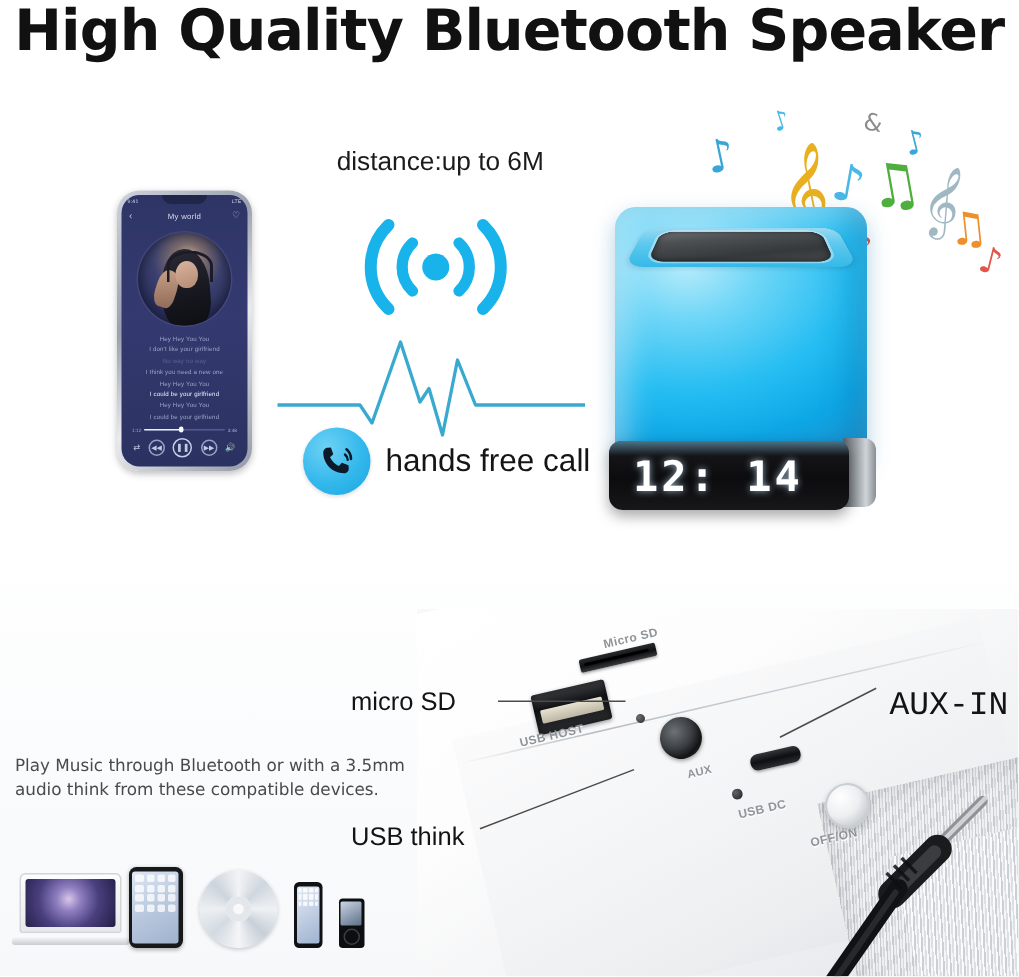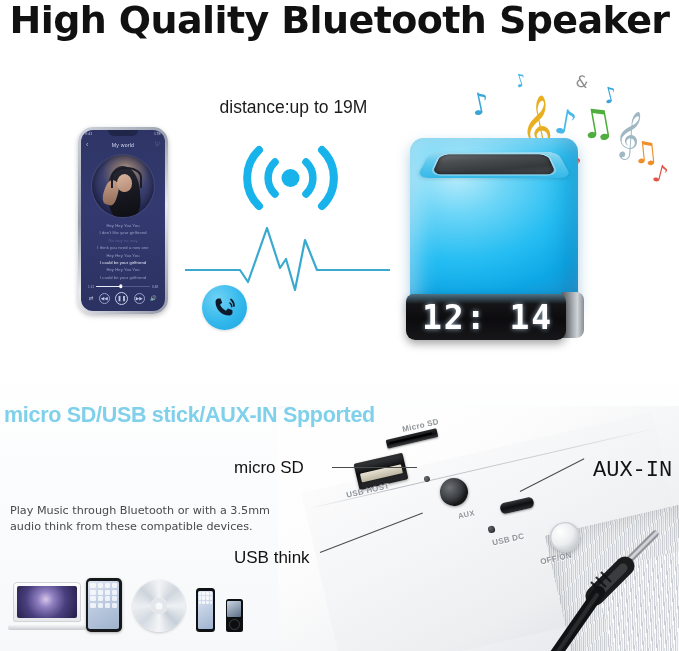--- a/index.html
+++ b/index.html
@@ -185,21 +185,21 @@
     background:linear-gradient(180deg,rgba(120,190,225,.55),rgba(60,110,140,0));
   }
   .spk-side{
     position:absolute;left:158px;top:180px;width:22px;height:46px;
     border-radius:0 8px 8px 0;
     background:linear-gradient(90deg,#5d6166 0%,#9aa0a6 40%,#cfd4d8 70%,#878d93 100%);
   }
   .clock{
     position:absolute;left:16px;top:10px;
     font-family:"DejaVu Sans Mono","Liberation Mono",monospace;
-    font-size:33px;font-weight:bold;color:#ffffff;letter-spacing:2px;
+    font-size:28px;font-weight:bold;color:#ffffff;letter-spacing:2px;
     text-shadow:0 0 5px rgba(200,230,255,.75);
     line-height:28px;
   }
 
   
   .notes{position:absolute;left:455px;top:52px;width:226px;height:130px;}
 
   
   .lower{
     position:absolute;left:0;top:366px;width:679px;height:285px;
@@ -445,21 +445,21 @@
         <span class="ctrl">⇄</span>
         <span class="ctrl circ">◀◀</span>
         <span class="ctrl circ big">❚❚</span>
         <span class="ctrl circ">▶▶</span>
         <span class="ctrl">🔊</span>
       </div>
     </div>
   </div>
 
   <div class="bt-text">
-    <div>distance:up to 19M</div>
+    <div>distance:up to 6M</div>
   </div>
 
   <svg class="wifi-ico" viewBox="0 0 115 72">
     <circle cx="57.5" cy="38" r="9" fill="#17b3ea"></circle>
     <path d="M42 22 A22 22 0 0 0 42 54" stroke="#17b3ea" stroke-width="7.5" fill="none" stroke-linecap="round"></path>
     <path d="M73 22 A22 22 0 0 1 73 54" stroke="#17b3ea" stroke-width="7.5" fill="none" stroke-linecap="round"></path>
     <path d="M26 10 A39 39 0 0 0 26 66" stroke="#17b3ea" stroke-width="8" fill="none" stroke-linecap="round"></path>
     <path d="M89 10 A39 39 0 0 1 89 66" stroke="#17b3ea" stroke-width="8" fill="none" stroke-linecap="round"></path>
   </svg>
 
@@ -468,20 +468,21 @@
   </svg>
 
   <div class="hfc">
     <div class="hfc-badge">
       <svg width="30" height="30" viewBox="0 0 30 30">
         <path d="M8.5 5.5c-1.6 0-3 1.4-3 3.2 0 7.6 6.2 13.8 13.8 13.8 1.8 0 3.2-1.4 3.2-3l-.2-2.4-4.4-1.6-2 2.2c-2.6-1.3-4.6-3.3-5.9-5.9l2.2-2-1.6-4.4z" fill="#0c1a2b"></path>
         <path d="M21 6.5a8.5 8.5 0 0 1 3 6.5" stroke="#0c1a2b" stroke-width="1.7" fill="none" stroke-linecap="round"></path>
         <path d="M20 10a5 5 0 0 1 1.8 3.6" stroke="#0c1a2b" stroke-width="1.6" fill="none" stroke-linecap="round"></path>
       </svg>
     </div>
+    <div class="hfc-label">hands free call</div>
   </div>
 
   <svg class="notes" viewBox="0 0 226 130">
     <g font-family="DejaVu Sans, serif">
       <text x="18" y="64" font-size="30" fill="#3aa6d8" transform="rotate(-12 18 64)">♪</text>
       <text x="45" y="122" font-size="46" fill="#ef6fae" transform="rotate(-8 45 122)">♫</text>
       <text x="66" y="92" font-size="54" fill="#e8b021">𝄞</text>
       <text x="98" y="80" font-size="34" fill="#49b8e8" transform="rotate(10 98 80)">♪</text>
       <text x="126" y="88" font-size="40" fill="#4fae3e" transform="rotate(-10 126 88)">♫</text>
       <text x="108" y="120" font-size="26" fill="#e84b3c" transform="rotate(12 108 120)">♪</text>
@@ -543,21 +544,20 @@
         <path d="M66 66 L2 158" stroke="#111214" stroke-width="12" stroke-linecap="round"></path>
         <path d="M64 69 L1 160" stroke="#2e3033" stroke-width="4" stroke-linecap="round" opacity=".8"></path>
         <g stroke="#0f1012" stroke-width="2.2" opacity=".85">
           <path d="M78 56 L68 46"></path>
             <path d="M73 61 L63 51"></path>
             <path d="M68 66 L58 56"></path>
         </g>
       </svg>
     </div>
 
-    <div class="lower-heading">micro SD/USB stick/AUX-IN Spported</div>
 
     <div class="callout microsd">micro SD</div>
     <div class="leader l-sd"></div>
 
     <div class="callout usbstick">USB think</div>
     <div class="leader l-usb"></div>
 
     <div class="callout auxin">AUX-IN</div>
     <div class="leader l-aux"></div>
 

